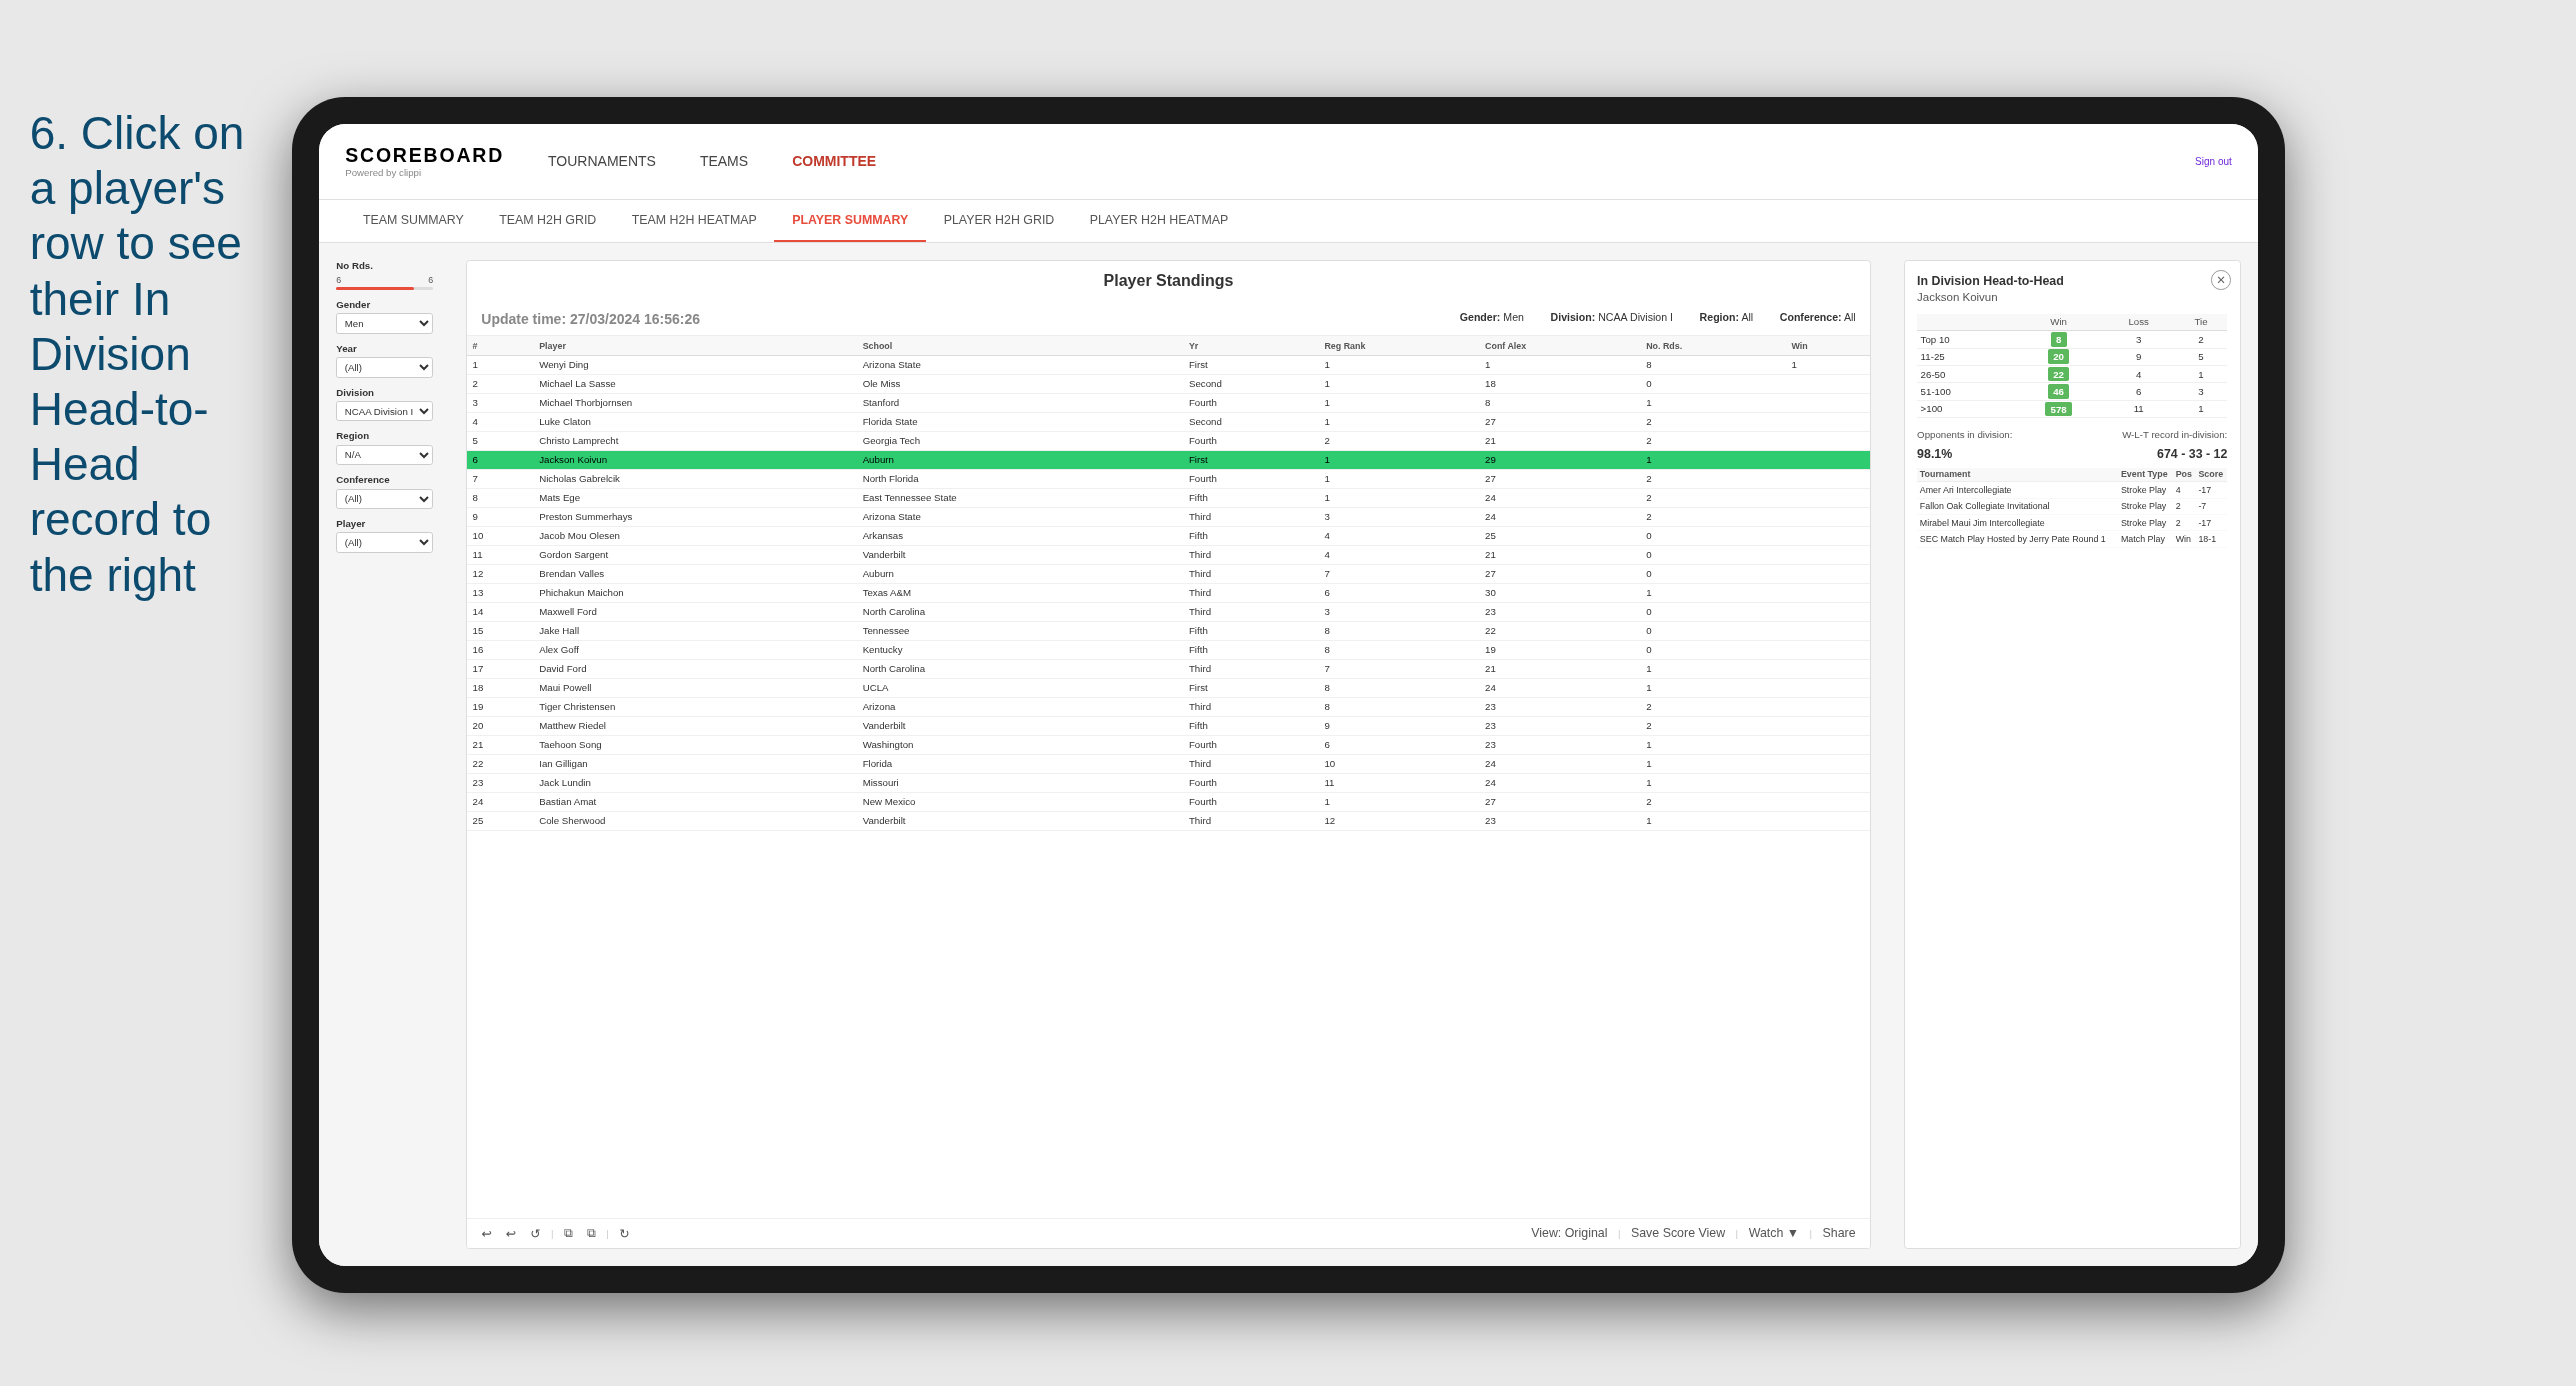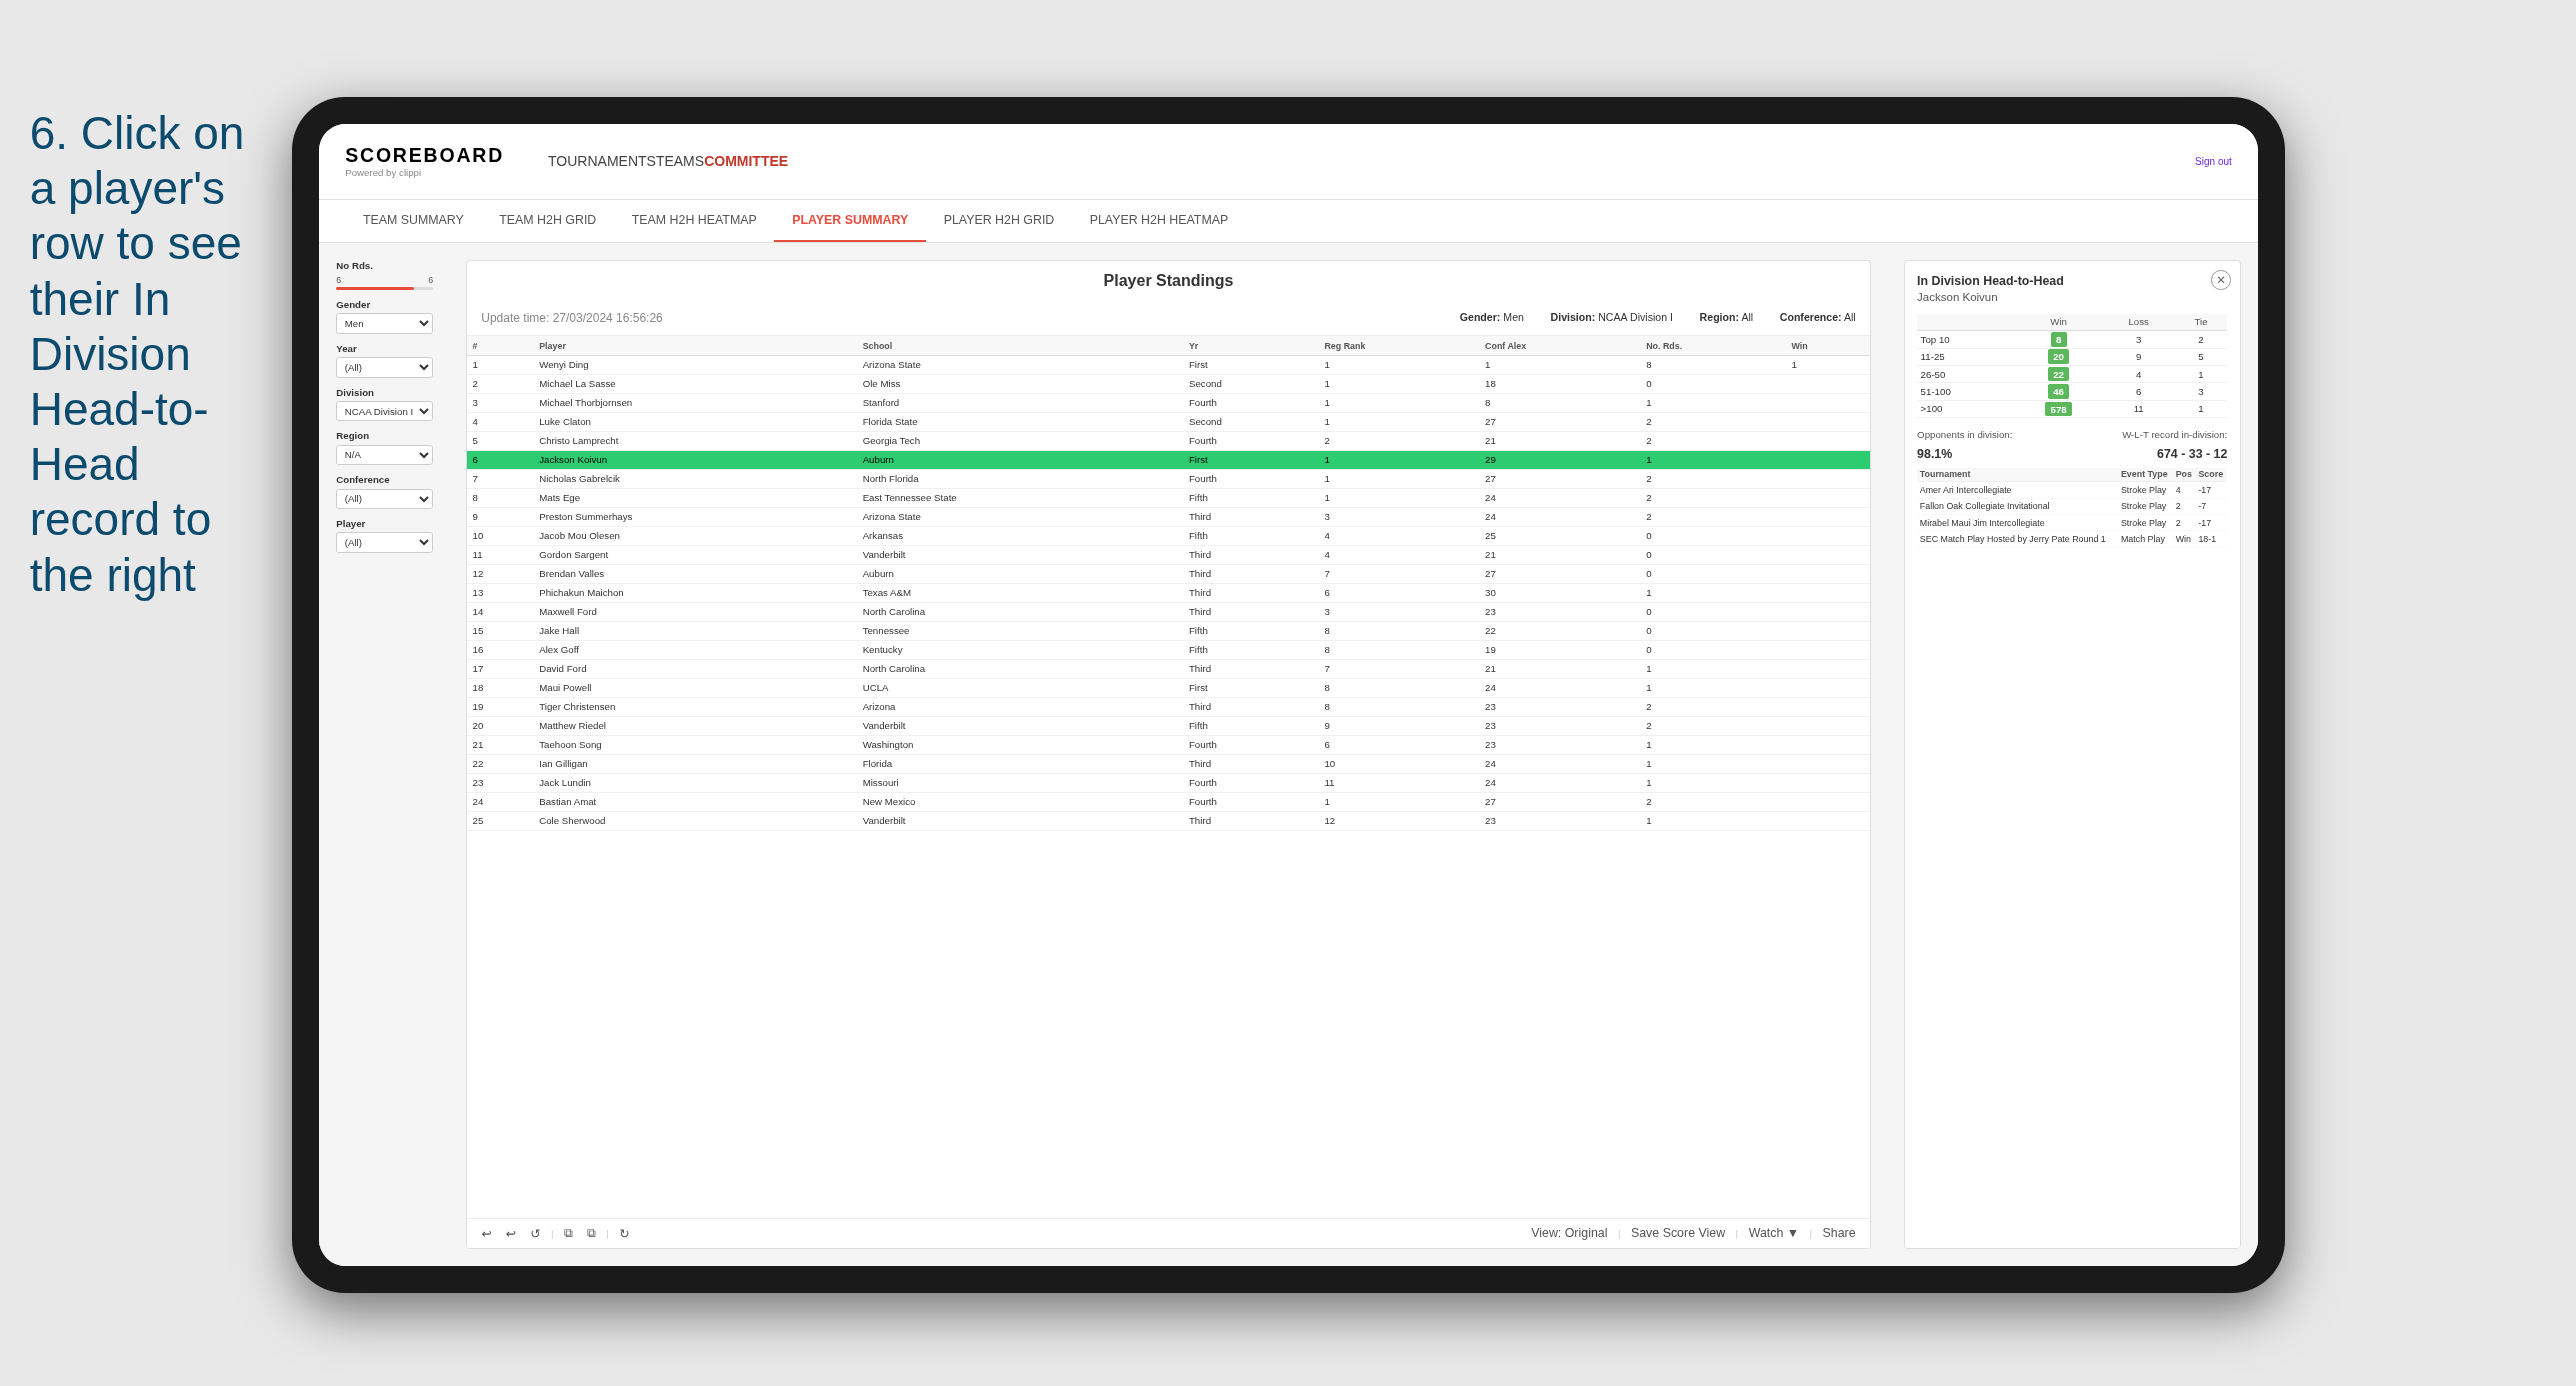--- a/index.html
+++ b/index.html
@@ -82,20 +82,21 @@
       letter-spacing: 1.8px;
     }
 
     .logo-subtitle {
       font-size: 9.7px;
       color: #888;
     }
 
     .nav-items {
       display: flex;
+      gap: 44px;
       flex: 1;
     }
 
     .nav-item {
       font-size: 14px;
       color: #444;
       cursor: pointer;
       padding: 4.4px 0;
       text-decoration: none;
     }
@@ -244,22 +245,23 @@
 
     .standings-meta span {
       font-size: 10.6px;
     }
 
     .standings-meta .label {
       font-weight: bold;
     }
 
     .update-time {
-      font-size: 12px;
+      font-size: 14px;
       color: #888;
+      font-weight: bold;
     }
 
     .table-container {
       flex: 1;
       overflow-y: auto;
     }
 
     table {
       width: 100%;
       border-collapse: collapse;

